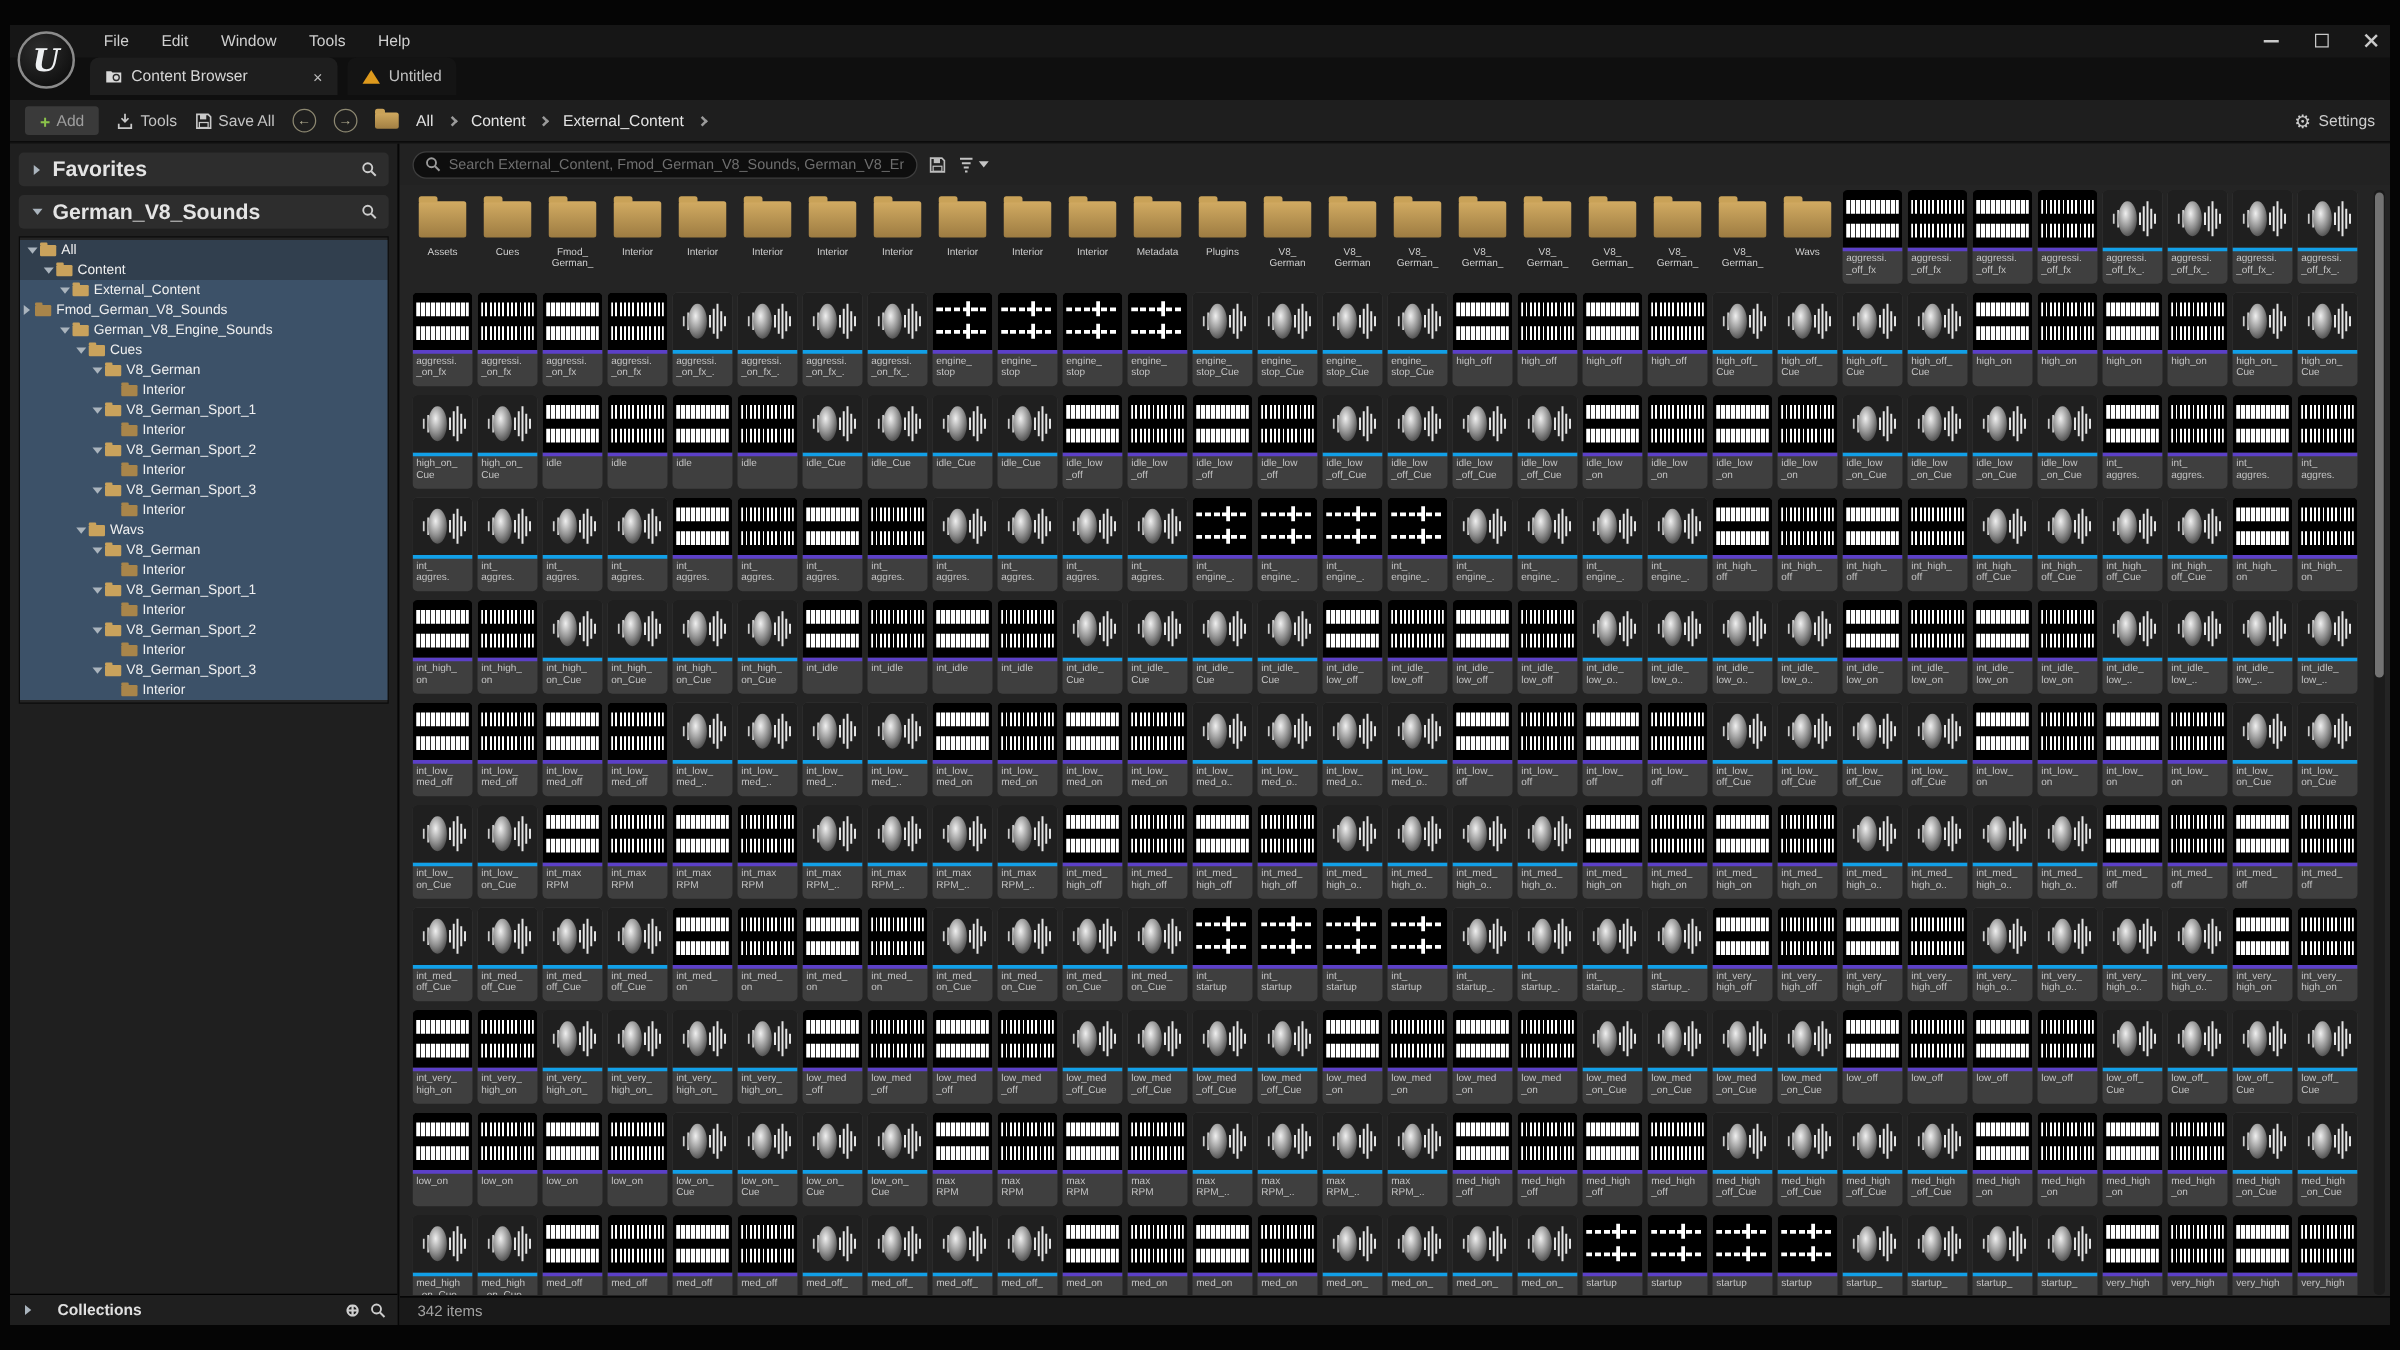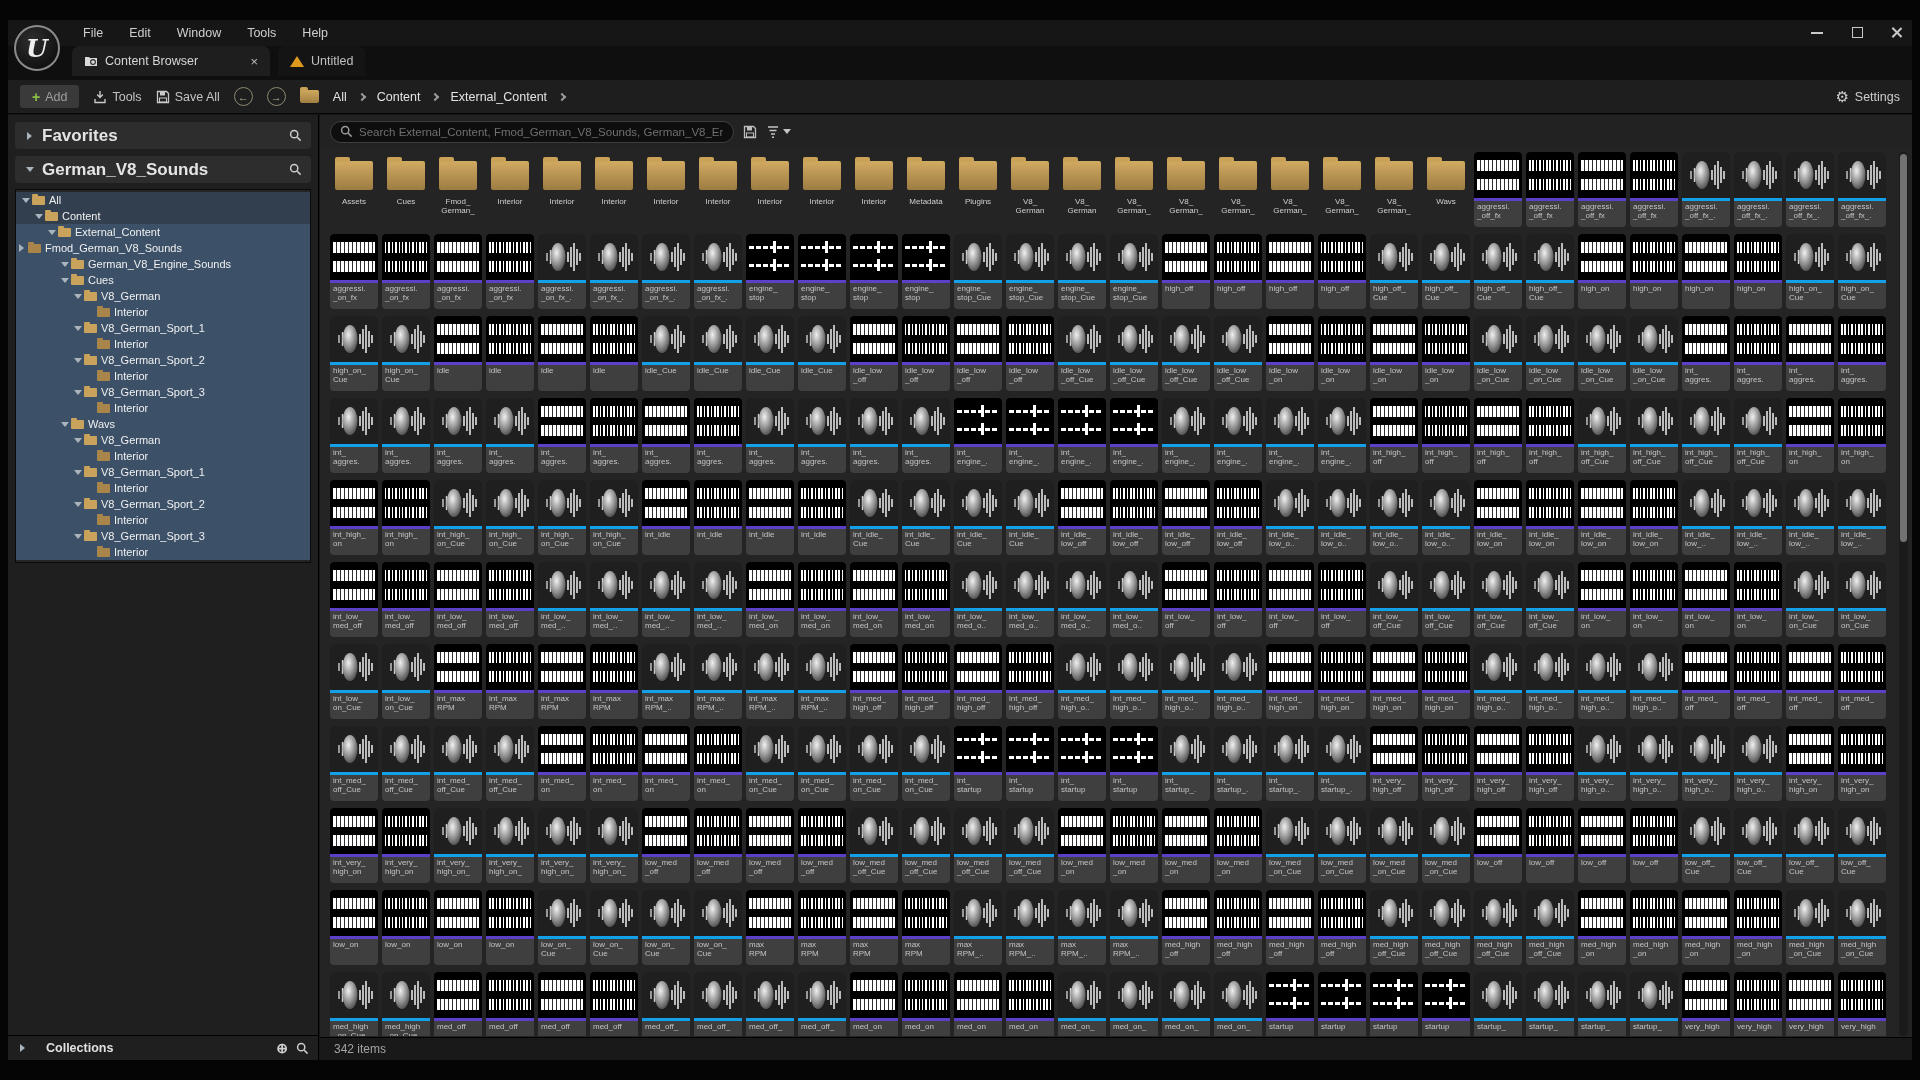--- a/index.html
+++ b/index.html
@@ -209,21 +209,21 @@
           <div class="trow" style="padding-left: 30px;">
             <span class="exp down"></span>
             <span class="tf open"></span>
             <span class="tlabel">External_Content</span>
           </div>
           <div class="trow" style="">
             <span class="exp right"></span>
             <span class="tf "></span>
             <span class="tlabel">Fmod_German_V8_Sounds</span>
           </div>
-          <div class="trow" style="padding-left: 43px;">
+          <div class="trow" style="padding-left: 30px;">
             <span class="exp down"></span>
             <span class="tf open"></span>
             <span class="tlabel">German_V8_Engine_Sounds</span>
           </div>
           <div class="trow" style="padding-left: 43px;">
             <span class="exp down"></span>
             <span class="tf open"></span>
             <span class="tlabel">Cues</span>
           </div>
           <div class="trow" style="padding-left: 56px;">

